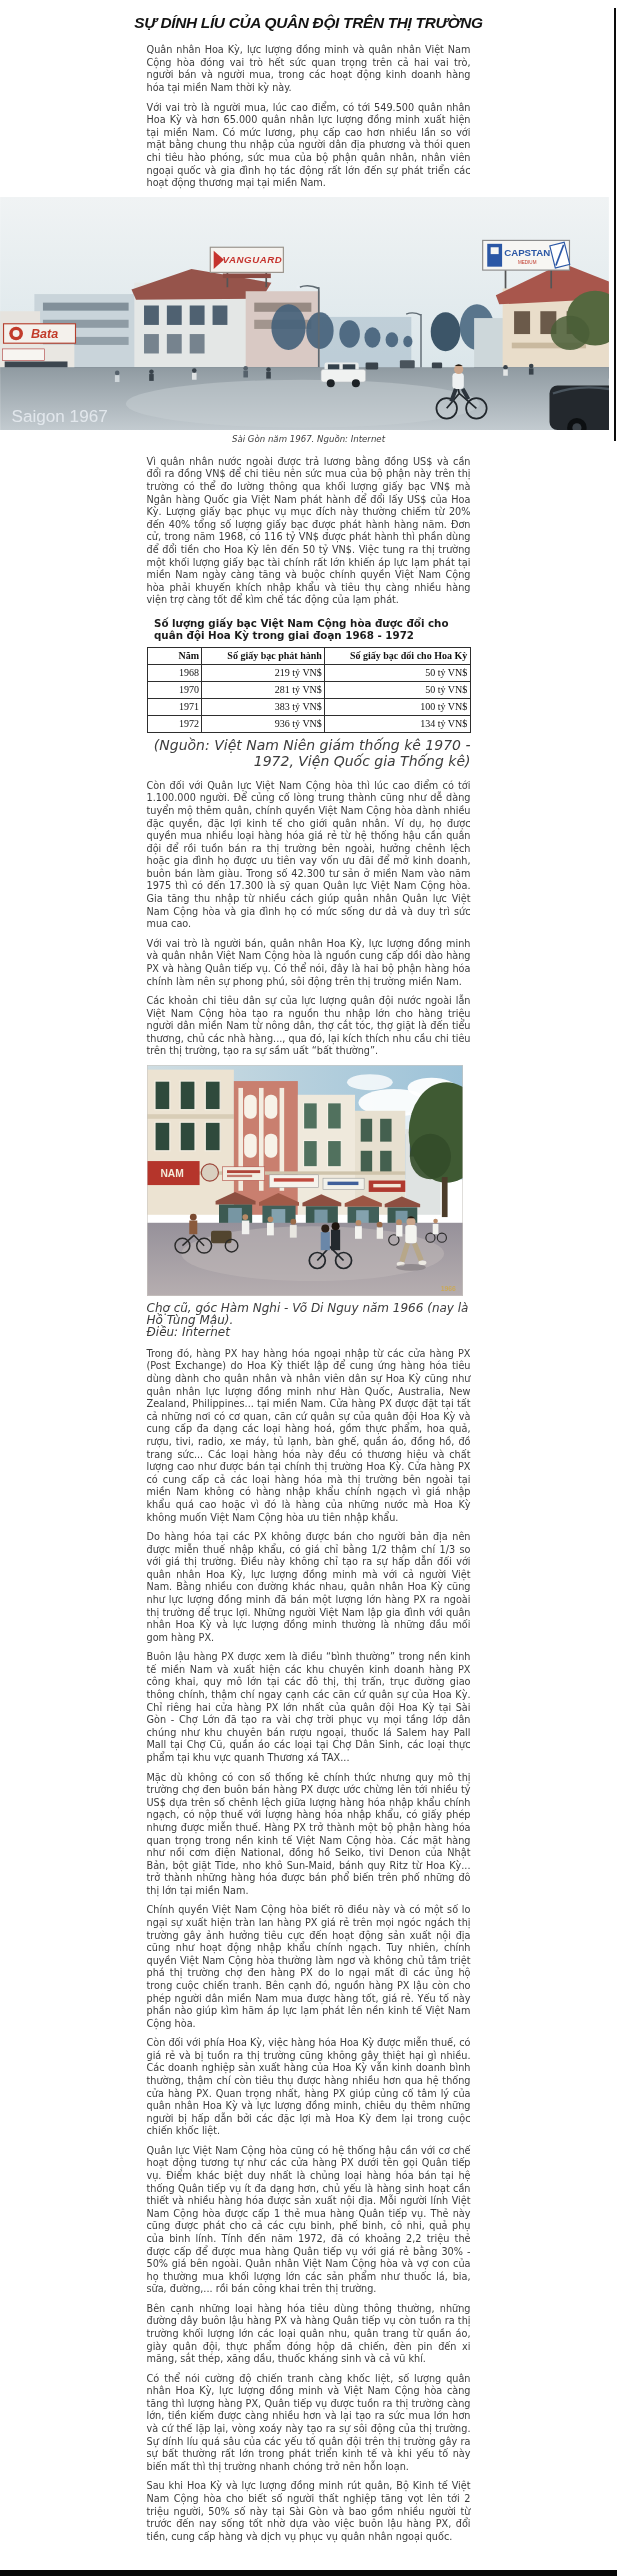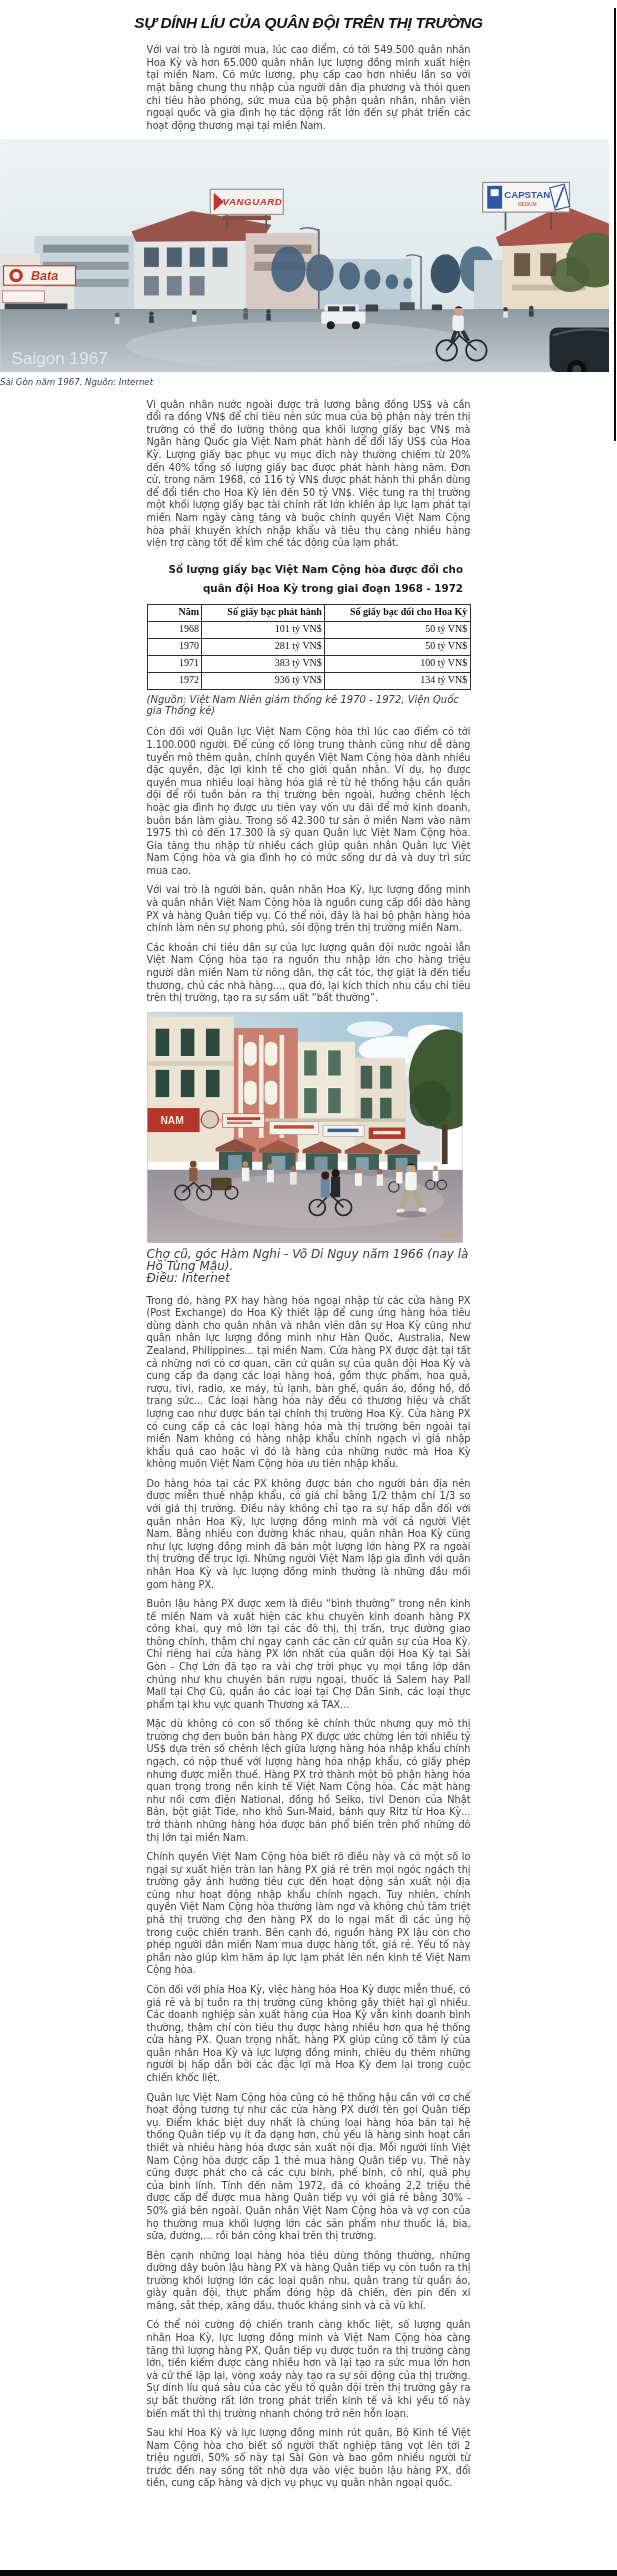--- a/index.html
+++ b/index.html
@@ -43,62 +43,63 @@
     overflow:hidden;
   }
   .photo2-wrap{
     width:316px;
     height:231px;
     margin:4.6px 0 0 0;
     position:relative;
     overflow:hidden;
   }
   .caption-center{
+    text-align:center;
     font-style:italic;
     font-size:8.6px;
     line-height:11.4px;
     color:#3c3c3c;
     margin:4.6px auto 10.3px auto;
   }
   .caption-left{
     text-align:left;
     font-style:italic;
     font-size:12px;
     line-height:12px;
     color:#3c3c3c;
     margin:5.7px 0 10.3px 0;
   }
   .table-heading{
     width:309px;
     margin:10.3px auto 5.7px auto;
-    text-align:right;
+    text-align:left;
     font-weight:bold;
     font-size:10.3px;
-    line-height:19px;
+    line-height:12px;
     color:#1c1c1c;
   }
   table.money-table{
     border-collapse:collapse;
     width:100%;
     font-family:"Liberation Serif", serif;
     color:#111;
     margin:1.1px auto 3.4px auto;
   }
   table.money-table th, table.money-table td{
     border:1.1px solid #2e2e2e;
     text-align:right;
     padding:1.7px 2.3px;
     font-size:10px;
     line-height:12.6px;
   }
   table.money-table th{font-weight:bold;}
   .table-source{
-    text-align:left;
+    text-align:right;
     font-style:italic;
-    font-size:10px;
+    font-size:14px;
     color:#3c3c3c;
     margin:4.6px 0 10.3px 0;
   }
   .edge-line{
     position:absolute;
     top:0; right:1.1px;
     width:1.7px; height:433px;
     background:#0c0c0c;
   }
   .bottom-bar{
@@ -110,20 +111,21 @@
   svg text{font-family:"Liberation Sans", sans-serif;}
 </style>
 </head>
 <body>
 
 <div id="page">
 
   <h1 class="doc-title">SỰ DÍNH LÍU CỦA QUÂN ĐỘI TRÊN THỊ TRƯỜNG</h1>
 
   <section class="col">
+      <p class="para">Quân nhân Hoa Kỳ, lực lượng đồng minh và quân nhân Việt Nam Cộng hòa đóng vai trò hết sức quan trọng trên cả hai vai trò, người bán và người mua, trong các hoạt động kinh doanh hàng hóa tại miền Nam thời kỳ này.</p>
       <p class="para">Với vai trò là người mua, lúc cao điểm, có tới 549.500 quân nhân Hoa Kỳ và hơn 65.000 quân nhân lực lượng đồng minh xuất hiện tại miền Nam. Có mức lương, phụ cấp cao hơn nhiều lần so với mặt bằng chung thu nhập của người dân địa phương và thói quen chi tiêu hào phóng, sức mua của bộ phận quân nhân, nhân viên ngoại quốc và gia đình họ tác động rất lớn đến sự phát triển các hoạt động thương mại tại miền Nam.</p>
     </section>
 
   <figure class="photo1-wrap">
     <svg width="609" height="233" viewBox="0 0 1066 408">
       <defs>
         <linearGradient id="sky1" x1="0" y1="0" x2="0" y2="1">
           <stop offset="0" stop-color="#f0f3f4"></stop>
             <stop offset="1" stop-color="#dbe6ea"></stop>
         </linearGradient>
@@ -299,21 +301,21 @@
       <thead>
           <tr>
             <th>Năm</th>
             <th>Số giấy bạc phát hành</th>
             <th>Số giấy bạc đổi cho Hoa Kỳ</th>
           </tr>
         </thead>
       <tbody>
           <tr>
             <td>1968</td>
-            <td>101 tỷ VN$</td>
+            <td>219 tỷ VN$</td>
             <td>50 tỷ VN$</td>
           </tr>
           <tr>
             <td>1970</td>
             <td>281 tỷ VN$</td>
             <td>50 tỷ VN$</td>
           </tr>
           <tr>
             <td>1971</td>
             <td>383 tỷ VN$</td>

